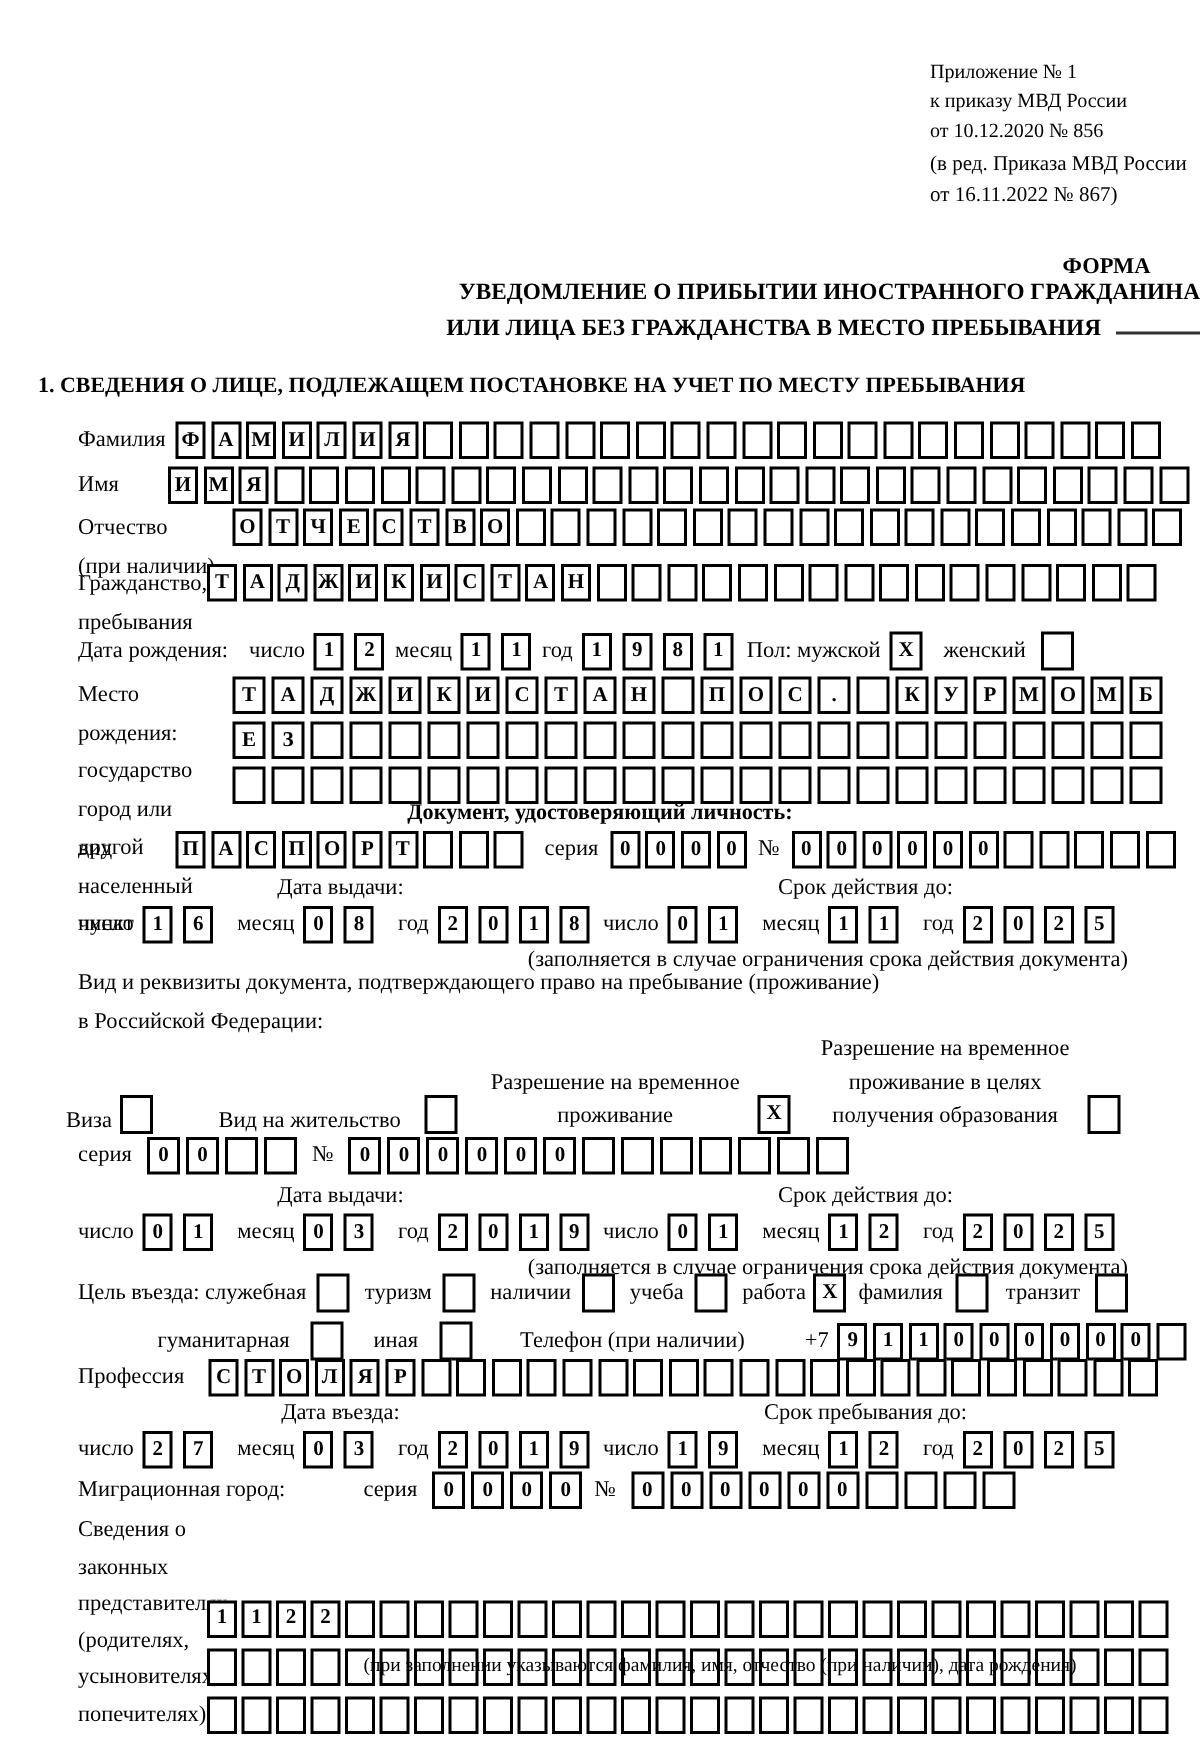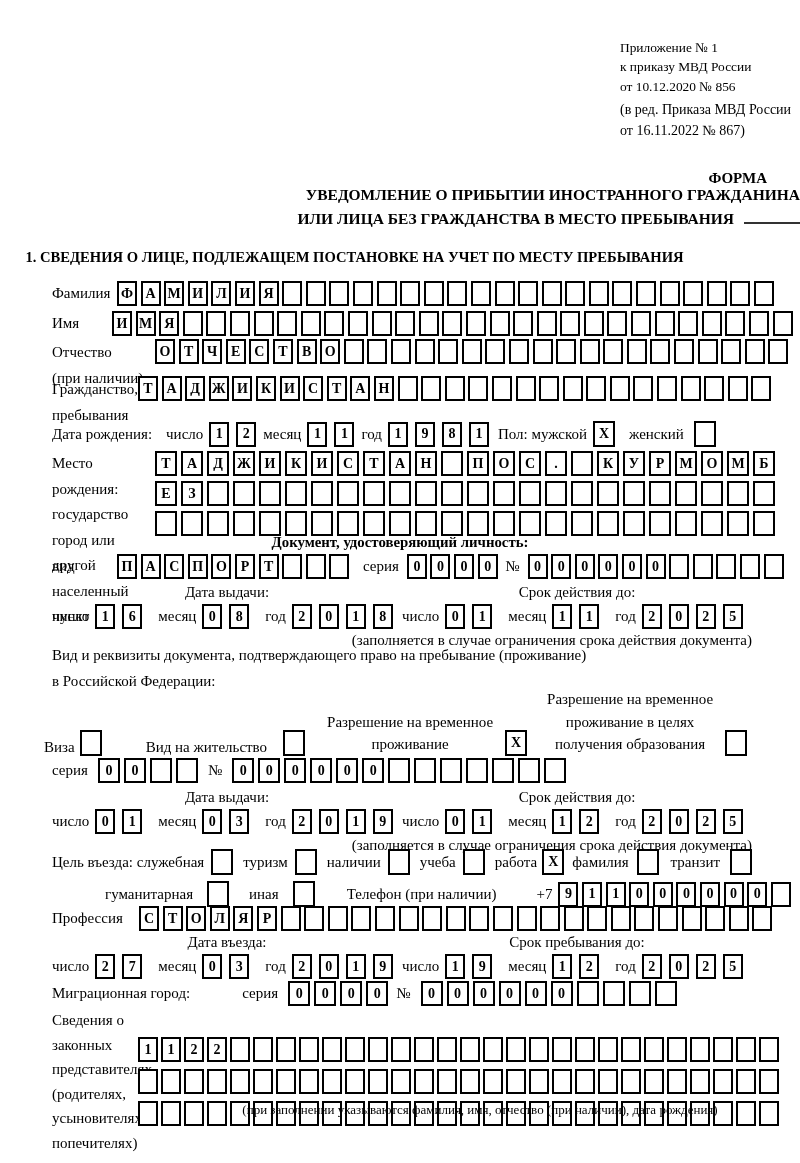--- a/index.html
+++ b/index.html
@@ -665,21 +665,21 @@
         <span class="cell">0</span>
         <span class="cell">0</span>
         <span class="cell">0</span>
         <span class="cell"></span>
         <span class="cell"></span>
         <span class="cell"></span>
         <span class="cell"></span>
       </span>
   </div>
 
-  <div class="abs" style="left:52px;top:1008px;display:flex;align-items:center">
+  <div class="abs" style="left:52px;top:1008px;display:flex;align-items:flex-end">
     <div class="lblcol" style="width:86px;line-height:24.6px">
       <div>Сведения о</div>
       <div>законных</div>
       <div>представителях</div>
       <div>(родителях,</div>
       <div>усыновителях,</div>
       <div>попечителях)</div>
     </div>
     <div>
       <div class="cells t" style="margin-bottom:7px">

